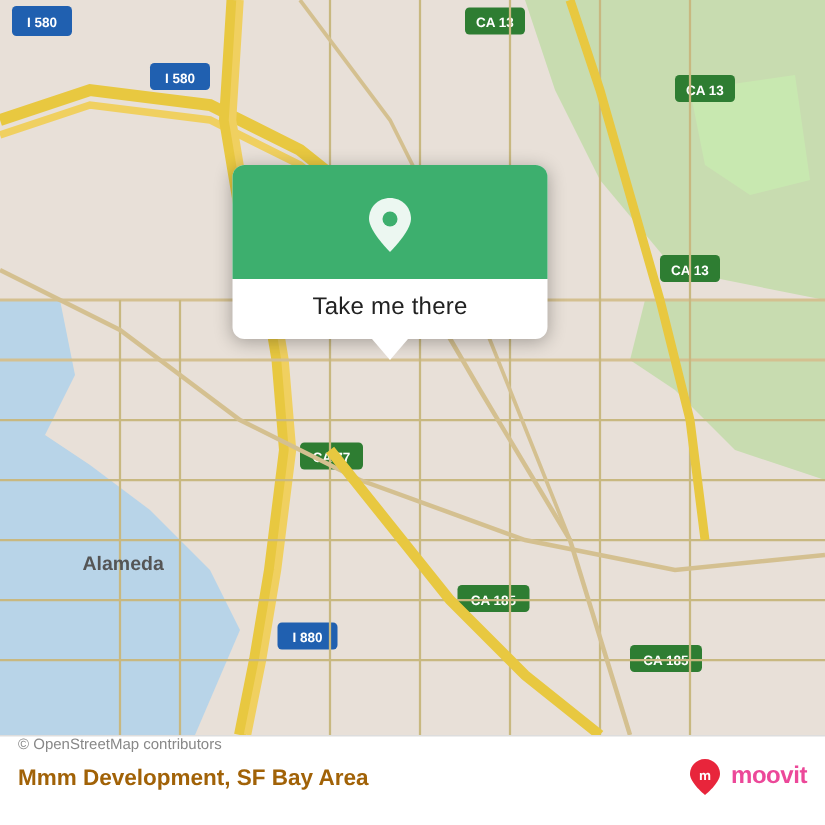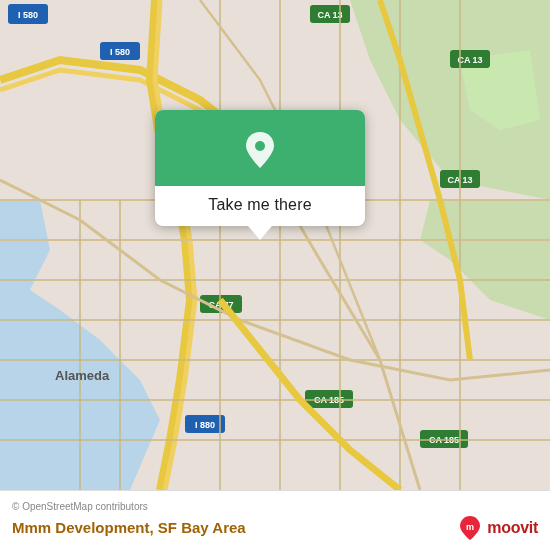--- a/index.html
+++ b/index.html
@@ -81,21 +81,21 @@
     }
 
     
     #bottom-bar {
       width: 550px;
       height: 60px;
       background: white;
       border-top: 1px solid #ddd;
       display: flex;
       flex-direction: column;
-      justify-content: center;
+      justify-content: flex-start;
       padding: 0 12px;
     }
 
     #bottom-attribution {
       font-size: 10px;
       color: #888;
       margin-bottom: 3px;
     }
 
     #bottom-title-row {
@@ -117,21 +117,21 @@
     }
 
     #moovit-icon {
       width: 26px;
       height: 26px;
     }
 
     #moovit-text {
       font-size: 16px;
       font-weight: 700;
-      color: #b91c1c;
+      color: #ec4899;
       letter-spacing: -0.3px;
     }
   </style>
 </head>
 <body>
 
 <div id="map-container">
   <svg id="map-svg" viewBox="0 0 550 490" xmlns="http://www.w3.org/2000/svg">
 
     <rect width="550" height="490" fill="#e8e0d8"></rect>

